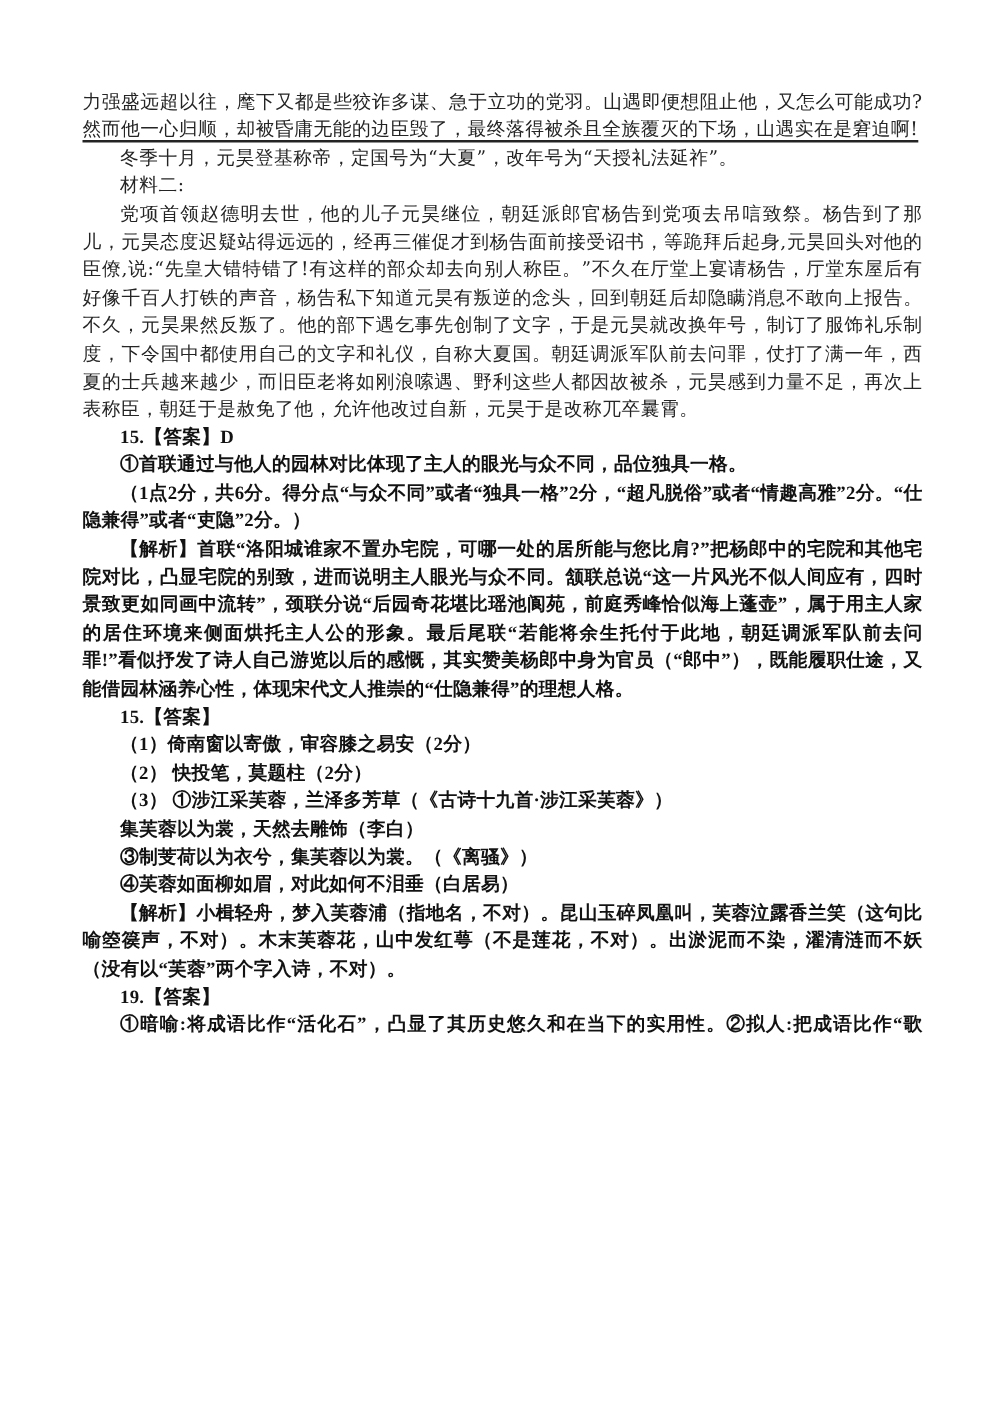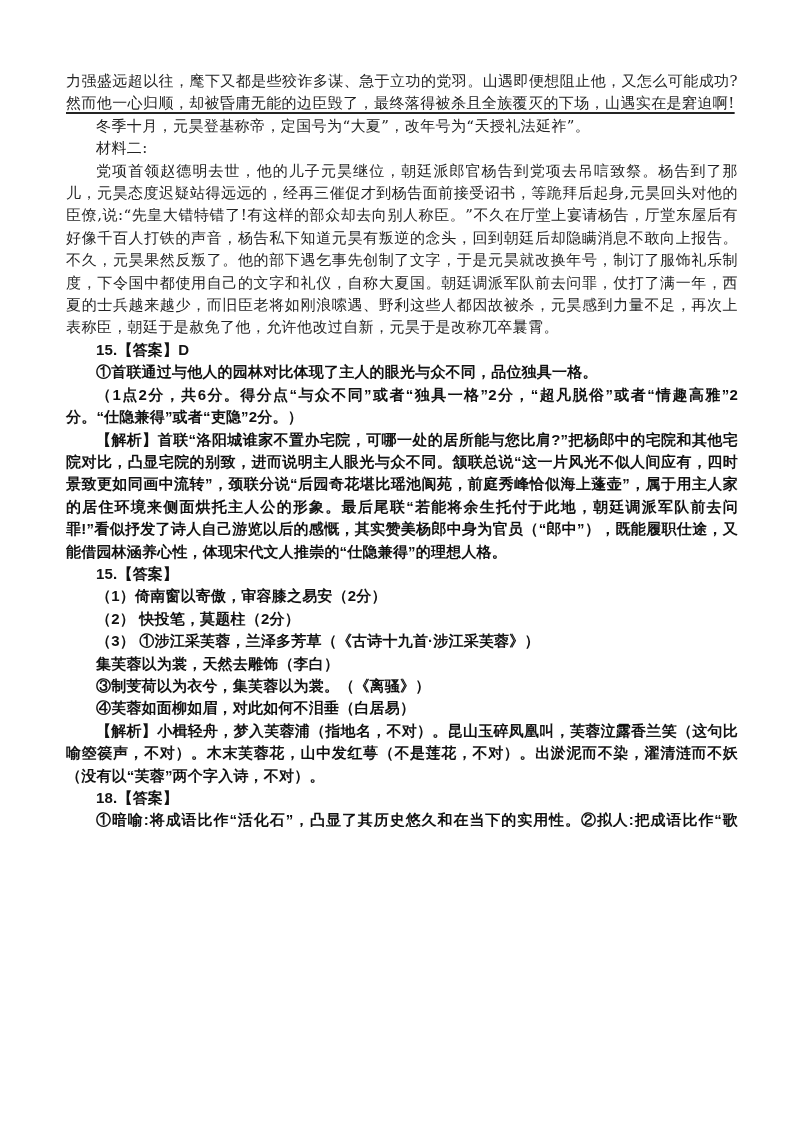--- a/index.html
+++ b/index.html
@@ -26,21 +26,21 @@
   }
   
   .kai {
     font-family: "DejaVu Serif", serif;
     font-weight: 400;
     color: #242424;
     letter-spacing: 0.4px;
   }
   
   .ans {
-    font-family: Liberation Sans, sans-serif;
+    font-family: Liberation Serif, serif;
     font-weight: 700;
     color: #121212;
     letter-spacing: 0.2px;
   }
   .indent { text-indent: 2em; }
   .underline {
     text-decoration: underline;
     text-decoration-thickness: 1.5px;
     text-underline-offset: 4px;
   }
@@ -66,16 +66,16 @@
 
   <p class="ans indent">15.【答案】</p>
   <p class="ans indent">（1）倚南窗以寄傲，审容膝之易安（2分）</p>
   <p class="ans indent">（2） 快投笔，莫题柱（2分）</p>
   <p class="ans indent">（3） ①涉江采芙蓉，兰泽多芳草（《古诗十九首·涉江采芙蓉》）</p>
   <p class="ans indent">集芙蓉以为裳，天然去雕饰（李白）</p>
   <p class="ans indent">③制芰荷以为衣兮，集芙蓉以为裳。（《离骚》）</p>
   <p class="ans indent">④芙蓉如面柳如眉，对此如何不泪垂（白居易）</p>
   <p class="ans indent">【解析】小楫轻舟，梦入芙蓉浦（指地名，不对）。昆山玉碎凤凰叫，芙蓉泣露香兰笑（这句比喻箜篌声，不对）。木末芙蓉花，山中发红萼（不是莲花，不对）。出淤泥而不染，濯清涟而不妖（没有以“芙蓉”两个字入诗，不对）。</p>
 
-  <p class="ans indent">18.【答案】</p>
+  <p class="ans indent">19.【答案】</p>
   <p class="ans indent">①暗喻:将成语比作“活化石”，凸显了其历史悠久和在当下的实用性。②拟人:把成语比作“歌者”，表现了成语承载着中华民族古老的智慧。③拟物:把成语比作“花朵”，“绽放”</p>
 
 </div>
 
 </body></html>

